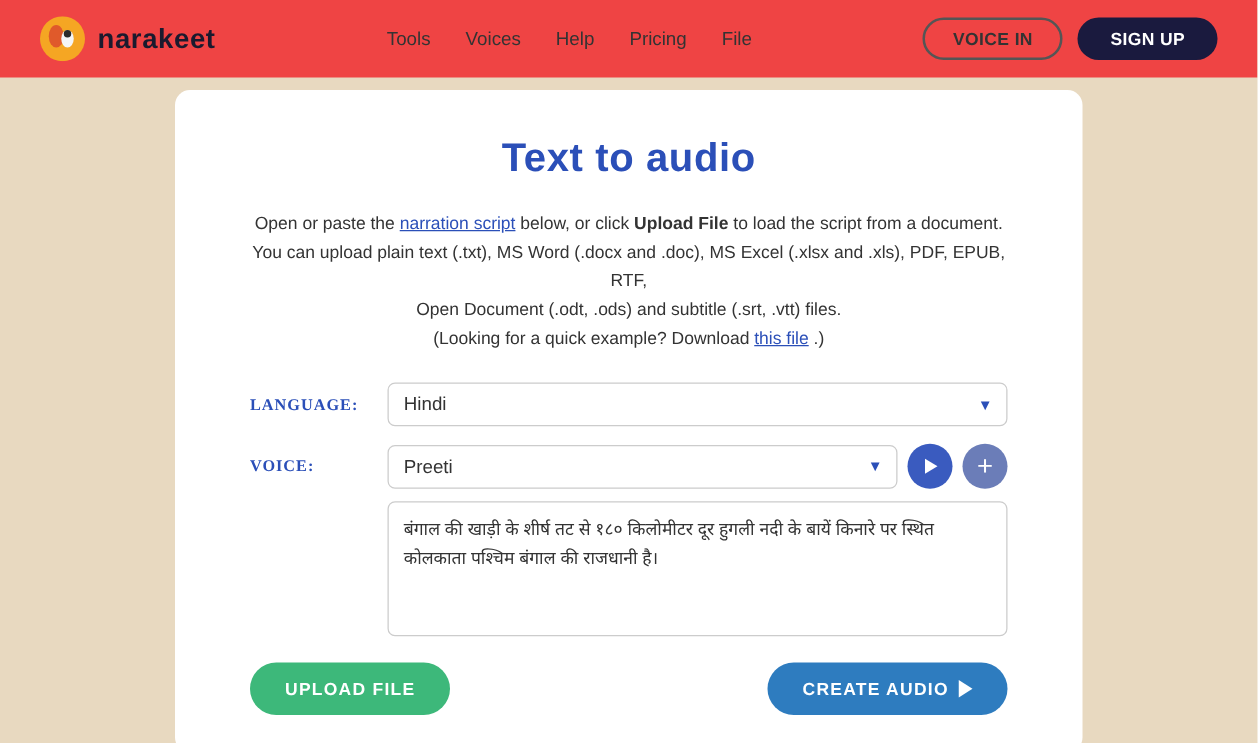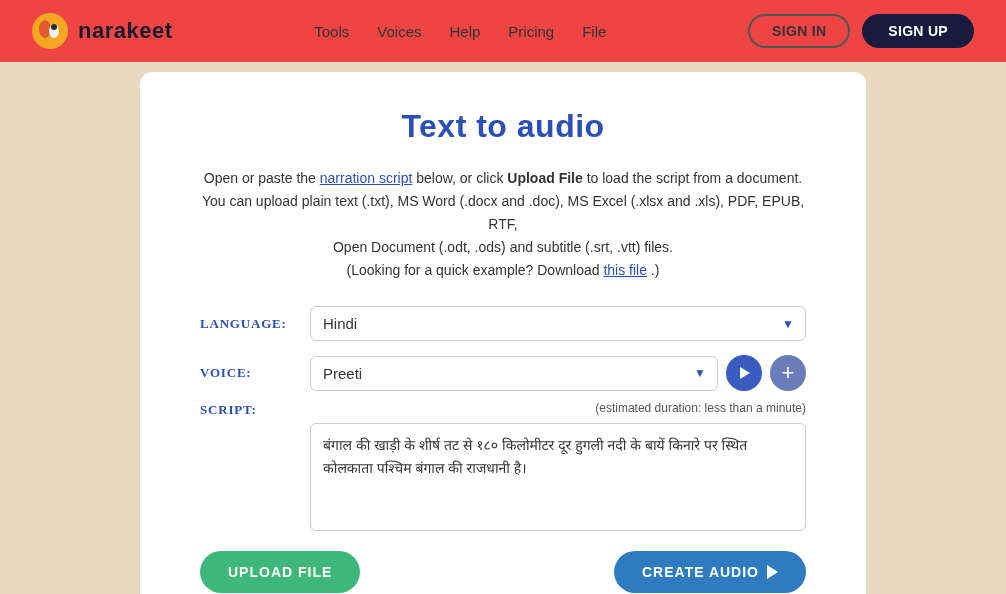--- a/index.html
+++ b/index.html
@@ -289,21 +289,21 @@
 
   <nav class="nav">
     <a href="#">Tools</a>
     <a href="#">Voices</a>
     <a href="#">Help</a>
     <a href="#">Pricing</a>
     <a href="#">File</a>
   </nav>
 
   <div class="header-buttons">
-    <button class="btn-signin">SIGN IN</button>
+    <button class="btn-signin">VOICE IN</button>
     <button class="btn-signup">SIGN UP</button>
   </div>
 </header>
 
 <main>
   <div class="card">
 
     <h1 class="card-title">Text to audio</h1>
 
     <p class="description">
@@ -341,24 +341,20 @@
         <button class="btn-play">
           <span style="display:inline-block;width:0;height:0;border-top:6px solid transparent;border-bottom:6px solid transparent;border-left:10px solid #fff;margin-left:2px;"></span>
         </button>
         <button class="btn-add">
           <span>+</span>
         </button>
       </div>
     </div>
 
     <div style="display:flex; flex-direction:column;">
-      <div class="script-header-row">
-        <span class="form-label">SCRIPT:</span>
-        <span class="estimated-duration">(estimated duration: less than a minute)</span>
-      </div>
       <div style="display:flex;">
         <div style="width:110px; flex-shrink:0;"></div>
         <div class="textarea-wrapper">
           <textarea class="script-textarea" style="">बंगाल की खाड़ी के शीर्ष तट से १८० किलोमीटर दूर हुगली नदी के बायें किनारे पर स्थित कोलकाता पश्चिम बंगाल की राजधानी है।</textarea>
         </div>
       </div>
     </div>
 
     <div class="bottom-buttons">
       <button class="btn-upload">UPLOAD FILE</button>

